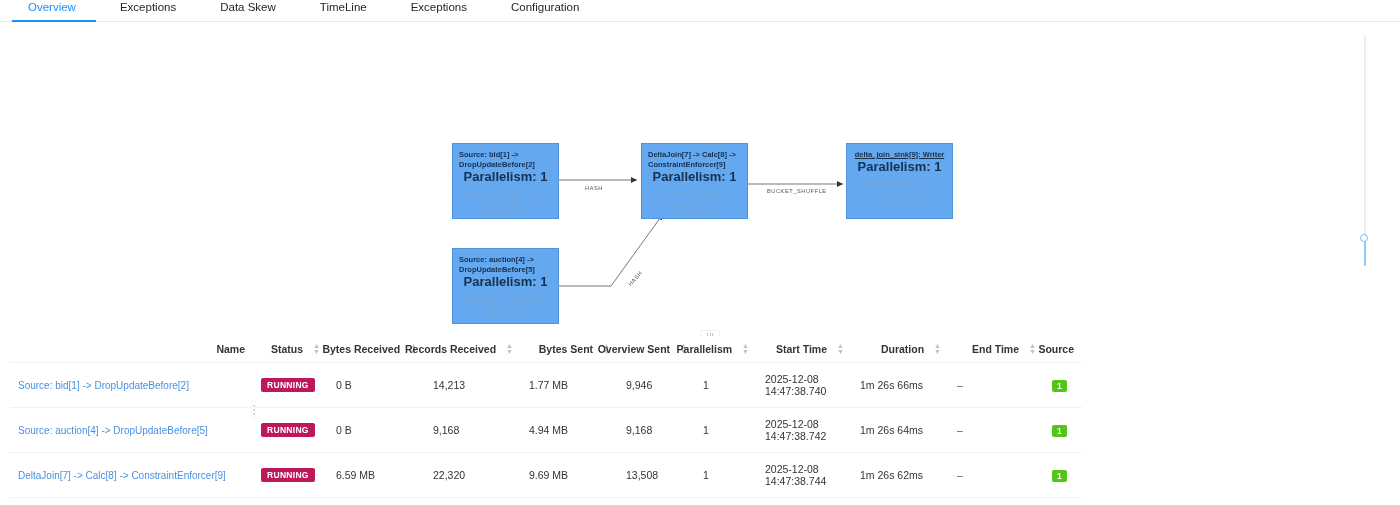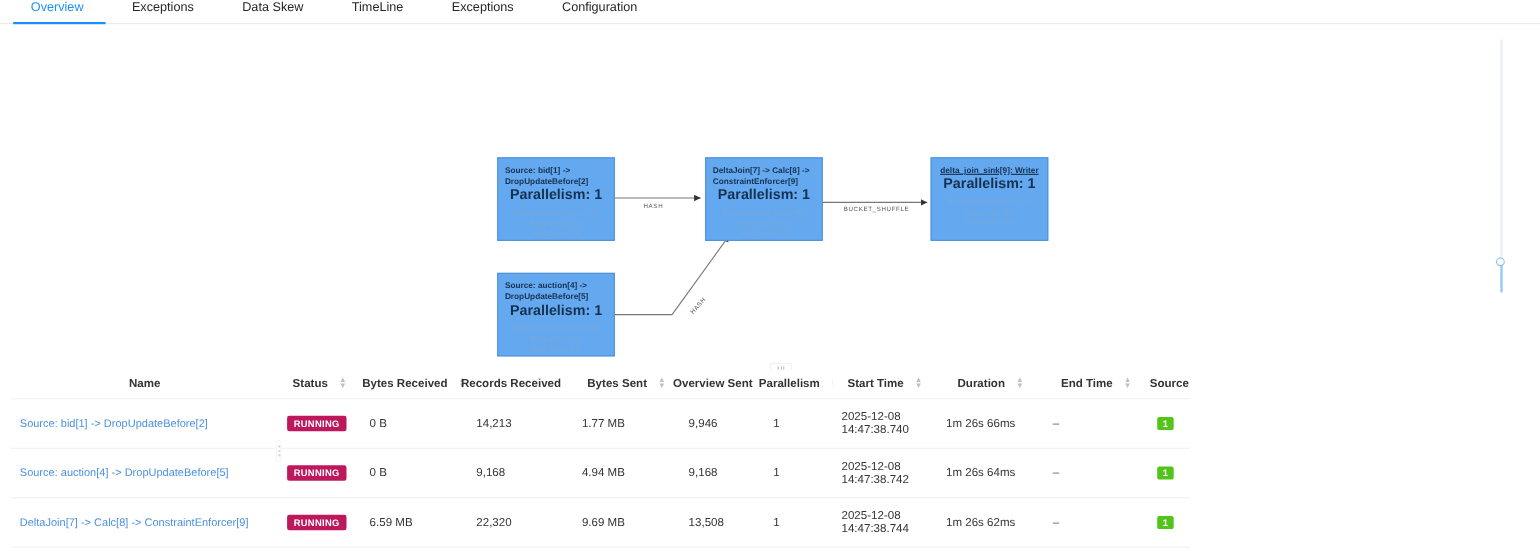--- a/index.html
+++ b/index.html
@@ -158,21 +158,21 @@
     font-weight: bold;
     color: #333333;
     text-align: left;
     padding: 7px 8px 7px 8px;
     border-bottom: 1px solid #f0f0f0;
     background: #ffffff;
     vertical-align: middle;
     white-space: nowrap;
     position: relative;
   }
-  thead th .th-inner { display: flex; align-items: center; justify-content: center; }
+  thead th .th-inner { display: flex; align-items: center; justify-content: flex-end; }
   .sorter {
     display: inline-flex;
     flex-direction: column;
     line-height: 0;
     margin-left: 10px;
     color: #bfbfbf;
   }
   .sorter span { font-size: 7px; line-height: 6px; display: block; }
 
   tbody td {

